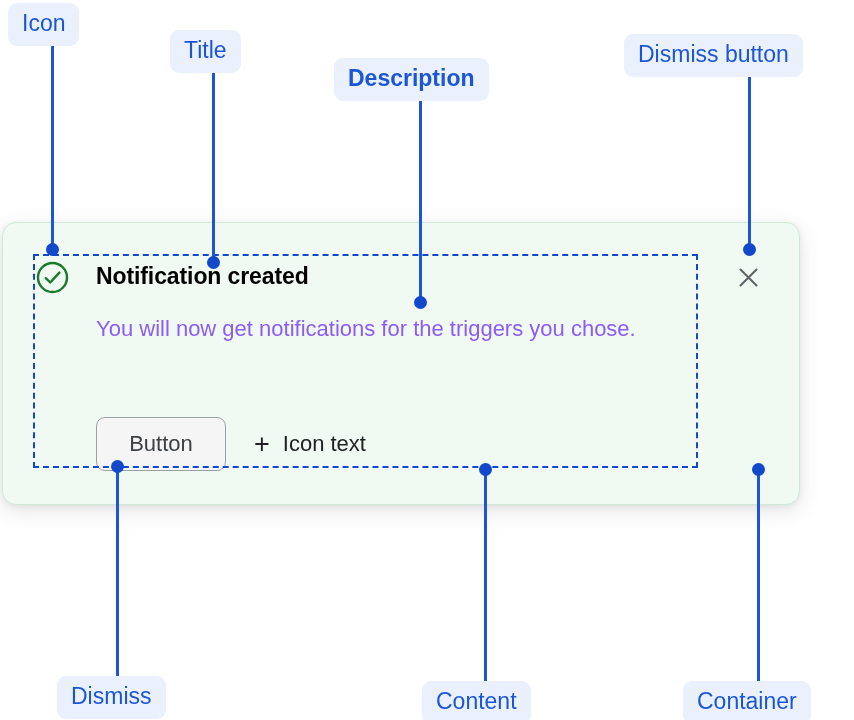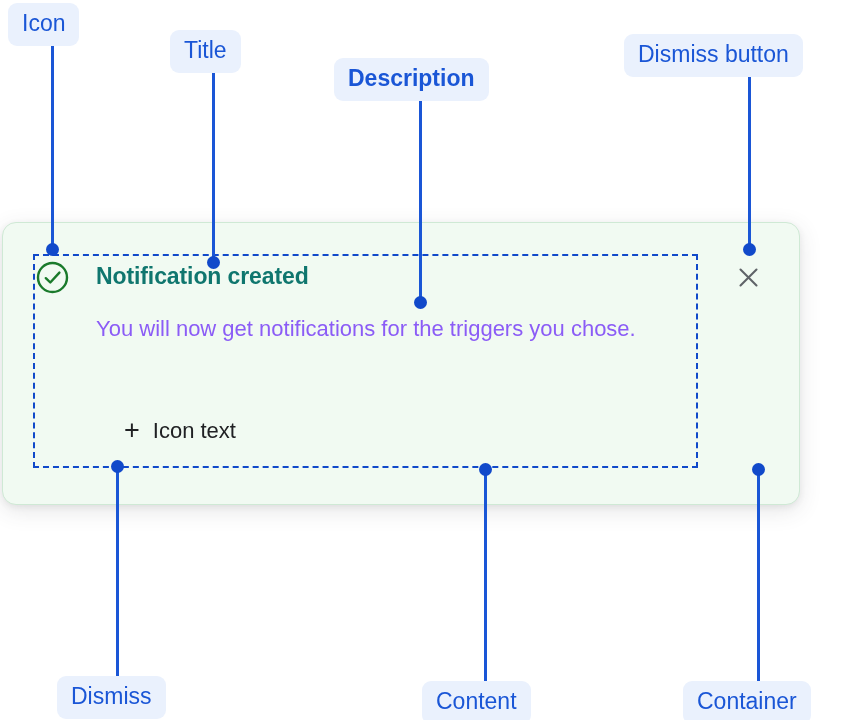--- a/index.html
+++ b/index.html
@@ -79,21 +79,21 @@
     top: 261px;
     width: 33px;
     height: 33px;
   }
   .toast-title {
     position: absolute;
     left: 96px;
     top: 262px;
     font-size: 23px;
     font-weight: bold;
-    color: #0f766e;
+    color: #000000;
     line-height: 1.25;
     letter-spacing: -0.1px;
   }
   .toast-desc {
     position: absolute;
     left: 96px;
     top: 309px;
     width: 600px;
     font-size: 22px;
     color: #8b5cf6;
@@ -164,20 +164,21 @@
     <circle cx="16.5" cy="16.5" r="14.5" stroke="#1a7a2b" stroke-width="2.4"></circle>
     <path d="M9.8 17.2 L14.3 21.5 L23.4 11.6" stroke="#1a7a2b" stroke-width="2.4" stroke-linecap="round" stroke-linejoin="round"></path>
   </svg>
 </span>
 
 <div class="toast-title">Notification created</div>
 
 <div class="toast-desc">You will now get notifications for the triggers you chose.</div>
 
 <div class="toast-actions">
+  <button class="toast-button">Button</button>
   <span class="toast-link">
     <span class="plus-icon">+</span>
     <span class="link-label">Icon text</span>
   </span>
 </div>
 
 <button class="dismiss-btn">
   <svg width="23" height="23" viewBox="0 0 23 23" fill="none">
     <path d="M3.5 3.5 L19.5 19.5 M19.5 3.5 L3.5 19.5" stroke="#5f6368" stroke-width="2.1" stroke-linecap="round"></path>
   </svg>

